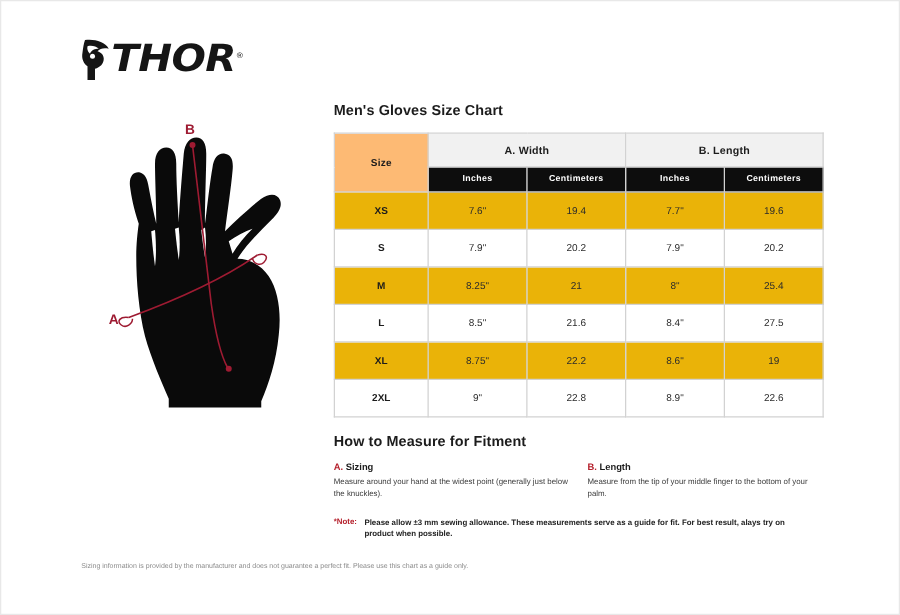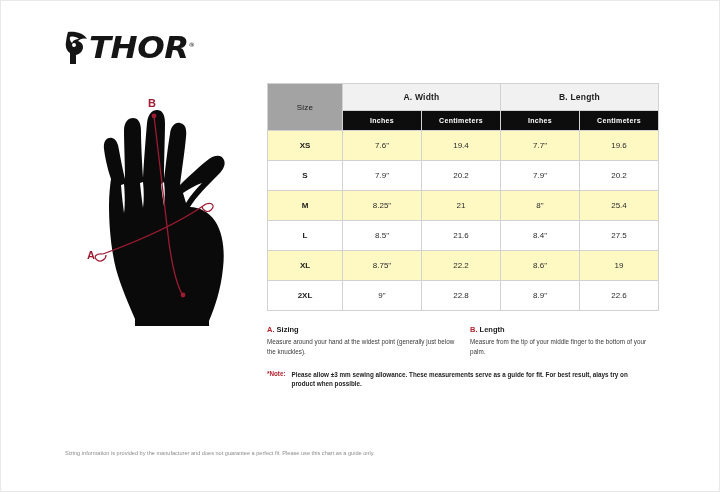--- a/index.html
+++ b/index.html
@@ -56,37 +56,37 @@
   table.size-table {
     width: 392px; border-collapse: collapse;
     table-layout: fixed;
   }
   table.size-table td, table.size-table th {
     border: 1px solid #d2d2d2;
     text-align: center; vertical-align: middle;
   }
   th.size-head {
     width: 75px; height: 47px;
-    background: #a3a3a3; color: #1c1c1c;
-    font-size: 8px; font-weight: 400; letter-spacing: 0.2px;
+    background: #fdba74; color: #1c1c1c;
+    font-size: 8px; font-weight: 700; letter-spacing: 0.2px;
   }
   th.grp-head {
     height: 27px; background: #f1f1f1; color: #1c1c1c;
     font-size: 8.5px; font-weight: 700; letter-spacing: 0.2px;
   }
   th.unit-head {
     height: 20px; background: #0d0d0d; color: #ffffff;
     font-size: 7px; font-weight: 700; letter-spacing: 0.3px;
     border: 1px solid #0d0d0d;
   }
   tbody td {
     height: 30px; font-size: 8px; color: #2b2b2b; font-weight: 400;
   }
   tbody td.size-cell { font-weight: 700; color: #1c1c1c; font-size: 8px; }
-  tbody tr.odd td { background: #fef9c3; }
+  tbody tr.odd td { background: #eab308; }
   tbody tr.even td { background: #ffffff; }
 
   
   .howto { margin-top: 14px; }
   .howto-title {
     font-size: 11.5px; font-weight: 700; color: #1c1c1c;
     margin-bottom: 9px; letter-spacing: 0.1px;
   }
   .howto-cols { display: flex; gap: 0; }
   .howto-col { width: 203px; padding-right: 12px; }
@@ -187,20 +187,21 @@
       </g>
       <circle cx="91" cy="23" r="2.4" fill="#9e1b32"></circle>
       <circle cx="120" cy="202" r="2.4" fill="#9e1b32"></circle>
       <text x="85" y="14" font-family="Liberation Sans, sans-serif" font-size="11" font-weight="700" fill="#9e1b32">B</text>
 
     </svg>
   </div>
 
   <div class="right-col">
 
+    <div class="chart-title">Men's Gloves Size Chart</div>
 
     <table class="size-table">
       <thead>
         <tr>
           <th class="size-head" rowspan="2">Size</th>
           <th class="grp-head" colspan="2">A. Width</th>
           <th class="grp-head" colspan="2">B. Length</th>
         </tr>
         <tr>
           <th class="unit-head">Inches</th>
@@ -249,20 +250,21 @@
           <td class="size-cell">2XL</td>
           <td>9"</td>
           <td>22.8</td>
           <td>8.9"</td>
           <td>22.6</td>
         </tr>
       </tbody>
     </table>
 
     <div class="howto">
+      <div class="howto-title">How to Measure for Fitment</div>
 
       <div class="howto-cols">
 
         <div class="howto-col">
           <div class="howto-head"><span class="mk">A.</span><span> Sizing</span></div>
           <div class="howto-body">Measure around your hand at the widest point (generally just below the knuckles).</div>
         </div>
 
         <div class="howto-col">
           <div class="howto-head"><span class="mk">B.</span><span> Length</span></div>

